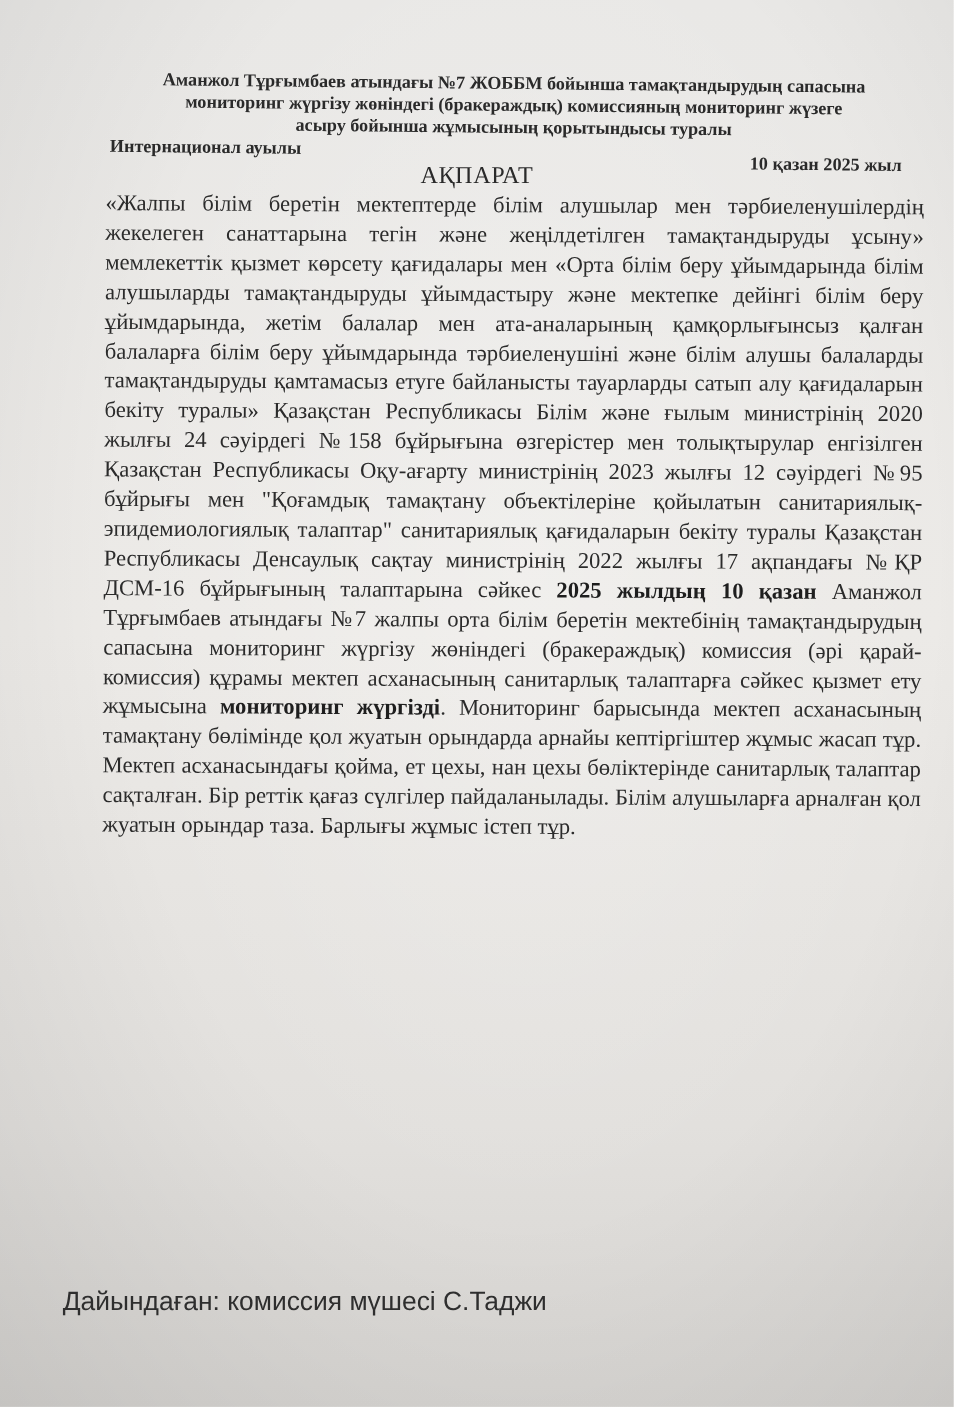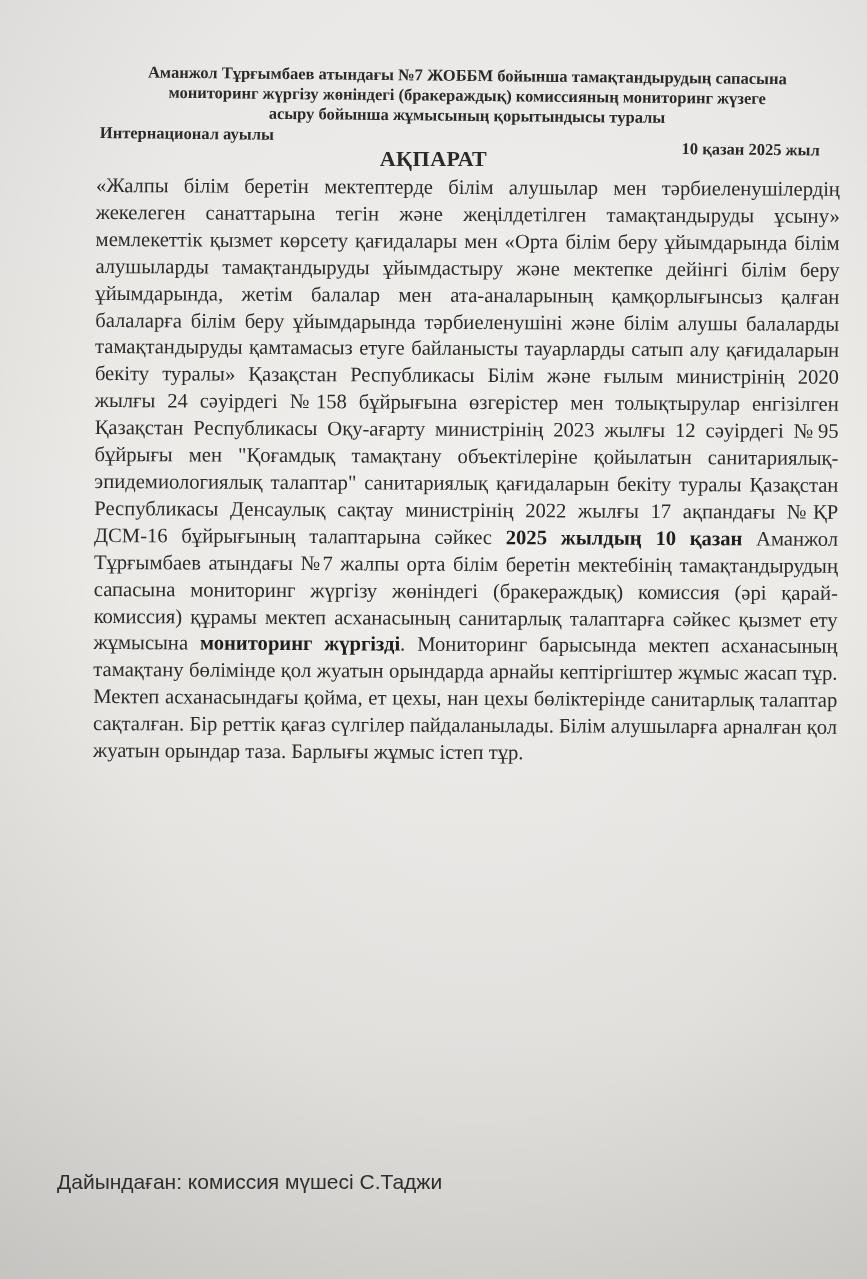--- a/index.html
+++ b/index.html
@@ -21,32 +21,32 @@
     }
     .meta-row {
       position: absolute; left: 100px; top: 123px; width: 720px;
       font-weight: bold; font-size: 16.5px;
       transform: rotate(0.6deg); transform-origin: left top;
     }
     .meta-row .place { position: absolute; left: 0; top: 0; }
     .meta-row .date { position: absolute; right: 0; top: 10px; }
     .doc-title {
       position: absolute; left: 0; width: 867px; top: 146px;
-      text-align: center; font-size: 22px; font-weight: bold; letter-spacing: 0.5px;
+      text-align: center; font-size: 22px; font-weight: normal; letter-spacing: 0.5px;
     }
     .body-text {
       position: absolute; left: 96px; top: 172px; width: 744px;
       font-size: 20.6px; line-height: 26.9px;
       text-align: justify; color: #2b2b2b;
       transform: rotate(0.3deg); transform-origin: left top;
     }
     .body-text b { font-weight: bold; color: #1e1e1e; }
     .signature {
       position: absolute; left: 57px; top: 1170px;
-      font-family: "Liberation Sans", sans-serif; font-size: 21px; color: #2e2e2e;
+      font-family: "Liberation Sans", sans-serif; font-size: 24px; color: #2e2e2e;
     }
   </style>
 </head>
 <body>
 
 <div class="vignette"></div>
 
 <div class="header">
   <div>Аманжол Тұрғымбаев атындағы №7 ЖОББМ бойынша тамақтандырудың сапасына</div>
   <div>мониторинг жүргізу жөніндегі (бракераждық) комиссияның мониторинг жүзеге</div>

